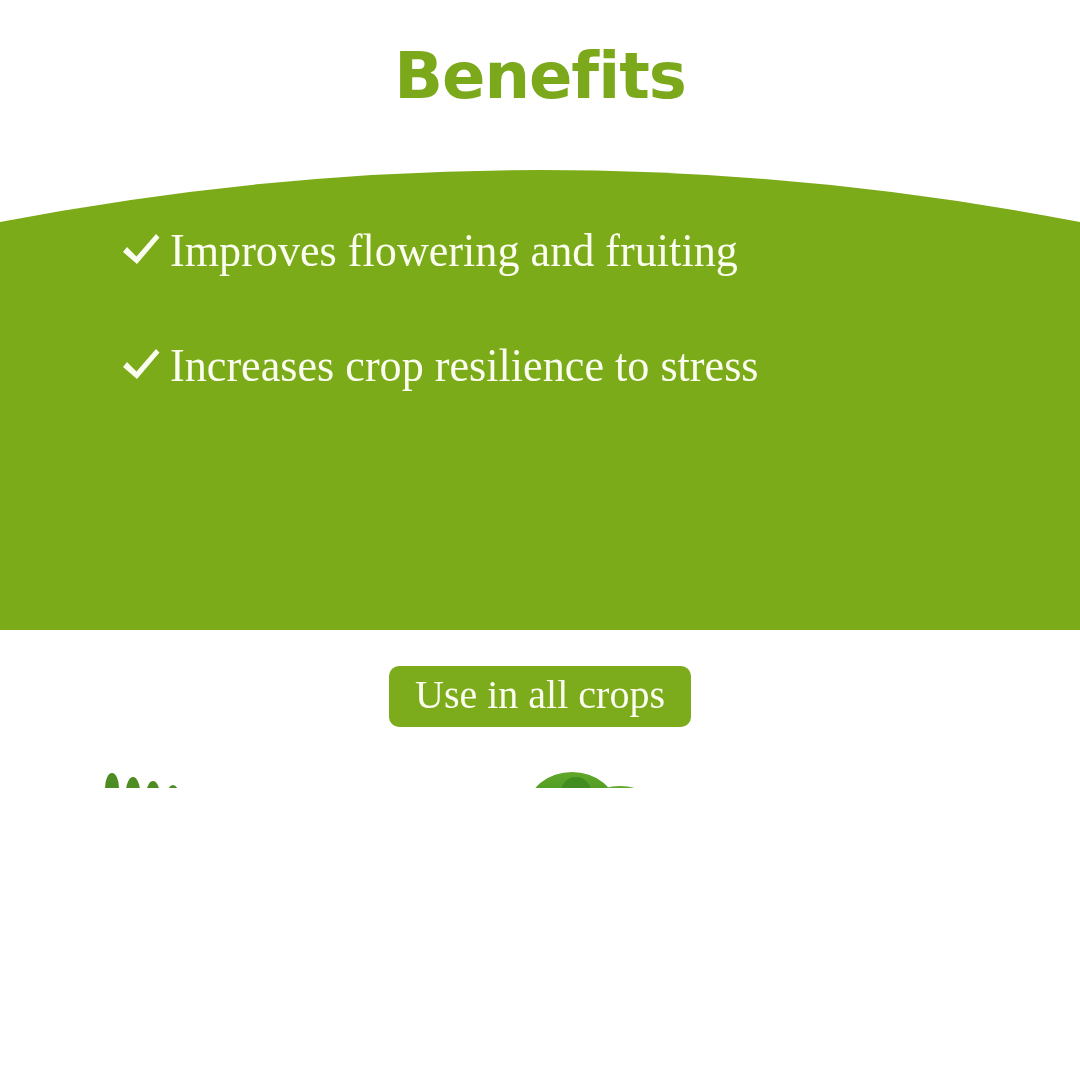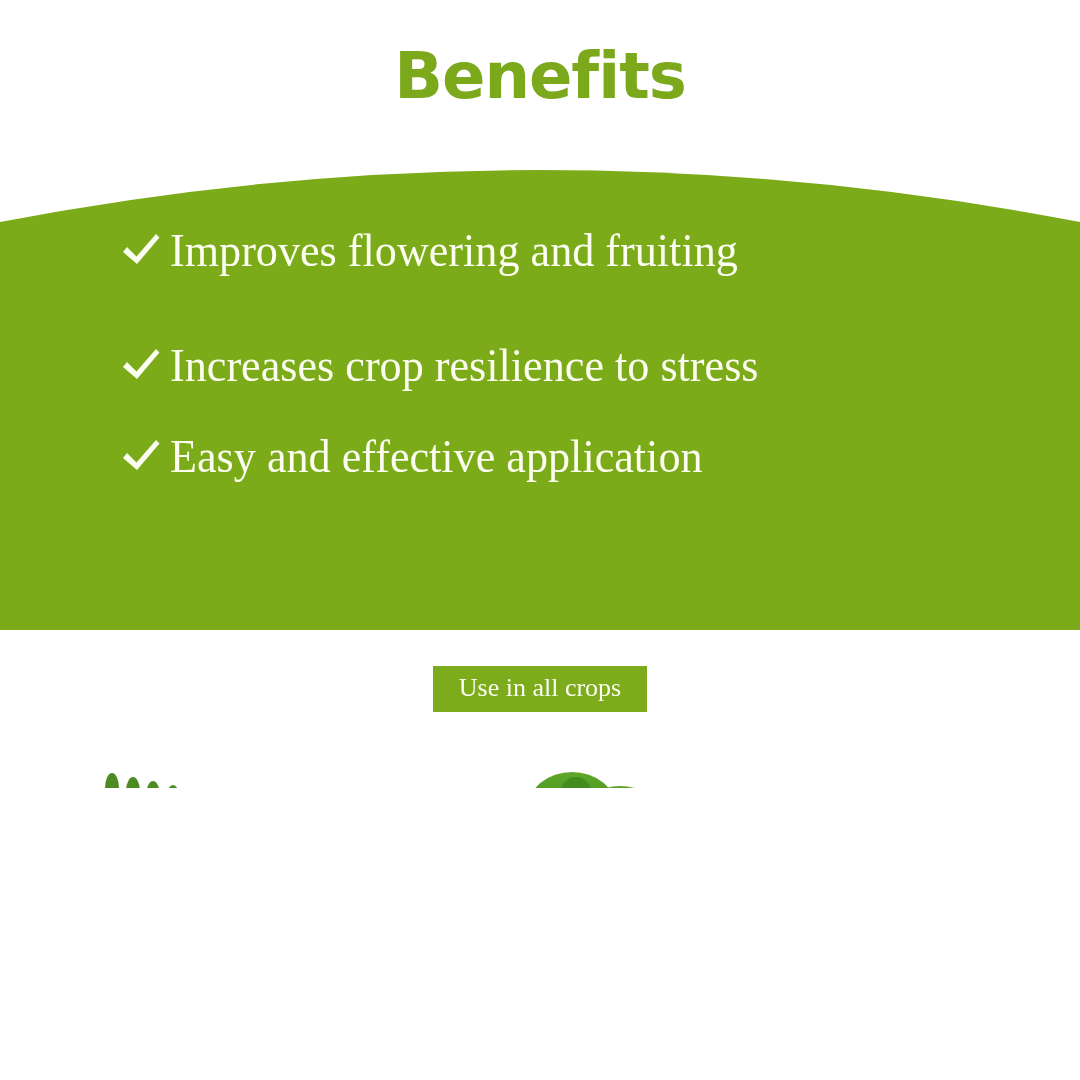--- a/index.html
+++ b/index.html
@@ -71,24 +71,24 @@
   }
 
   
   .badge-wrap{
     position:absolute;left:0;top:666px;width:1080px;
     text-align:center;
   }
   .badge{
     display:inline-block;
     background:#7CAB1B;
-    border-radius:0;
+    border-radius:10px;
     padding:8px 26px 11px 26px;
     font-family:"Liberation Serif","DejaVu Serif",serif;
-    font-size:26px;
+    font-size:40px;
     line-height:1.05;
     color:#FBFDF0;
     white-space:nowrap;
   }
 
   
   .photo{
     position:absolute;left:0;top:742px;
     width:1080px;height:338px;
     background:#ffffff;
@@ -121,26 +121,20 @@
     </div>
 
     <div class="row">
       <svg class="tick" viewBox="0 0 46 46">
         <path d="M5 24 L9 19 L18.5 28.5 L38 6 L41.5 9.5 L19 36 Z" fill="#FBFDF0"></path>
       </svg>
       <span class="rtext">Increases crop resilience to stress</span>
     </div>
 
 
-    <div class="row">
-      <svg class="tick" viewBox="0 0 46 46">
-        <path d="M5 24 L9 19 L18.5 28.5 L38 6 L41.5 9.5 L19 36 Z" fill="#FBFDF0"></path>
-      </svg>
-      <span class="rtext">Easy and effective application</span>
-    </div>
 
   </div>
 
   <div class="badge-wrap">
     <span class="badge">Use in all crops</span>
   </div>
 
   <div class="photo">
     <svg viewBox="0 0 1080 338" preserveAspectRatio="none" aria-hidden="true">
       <defs>

